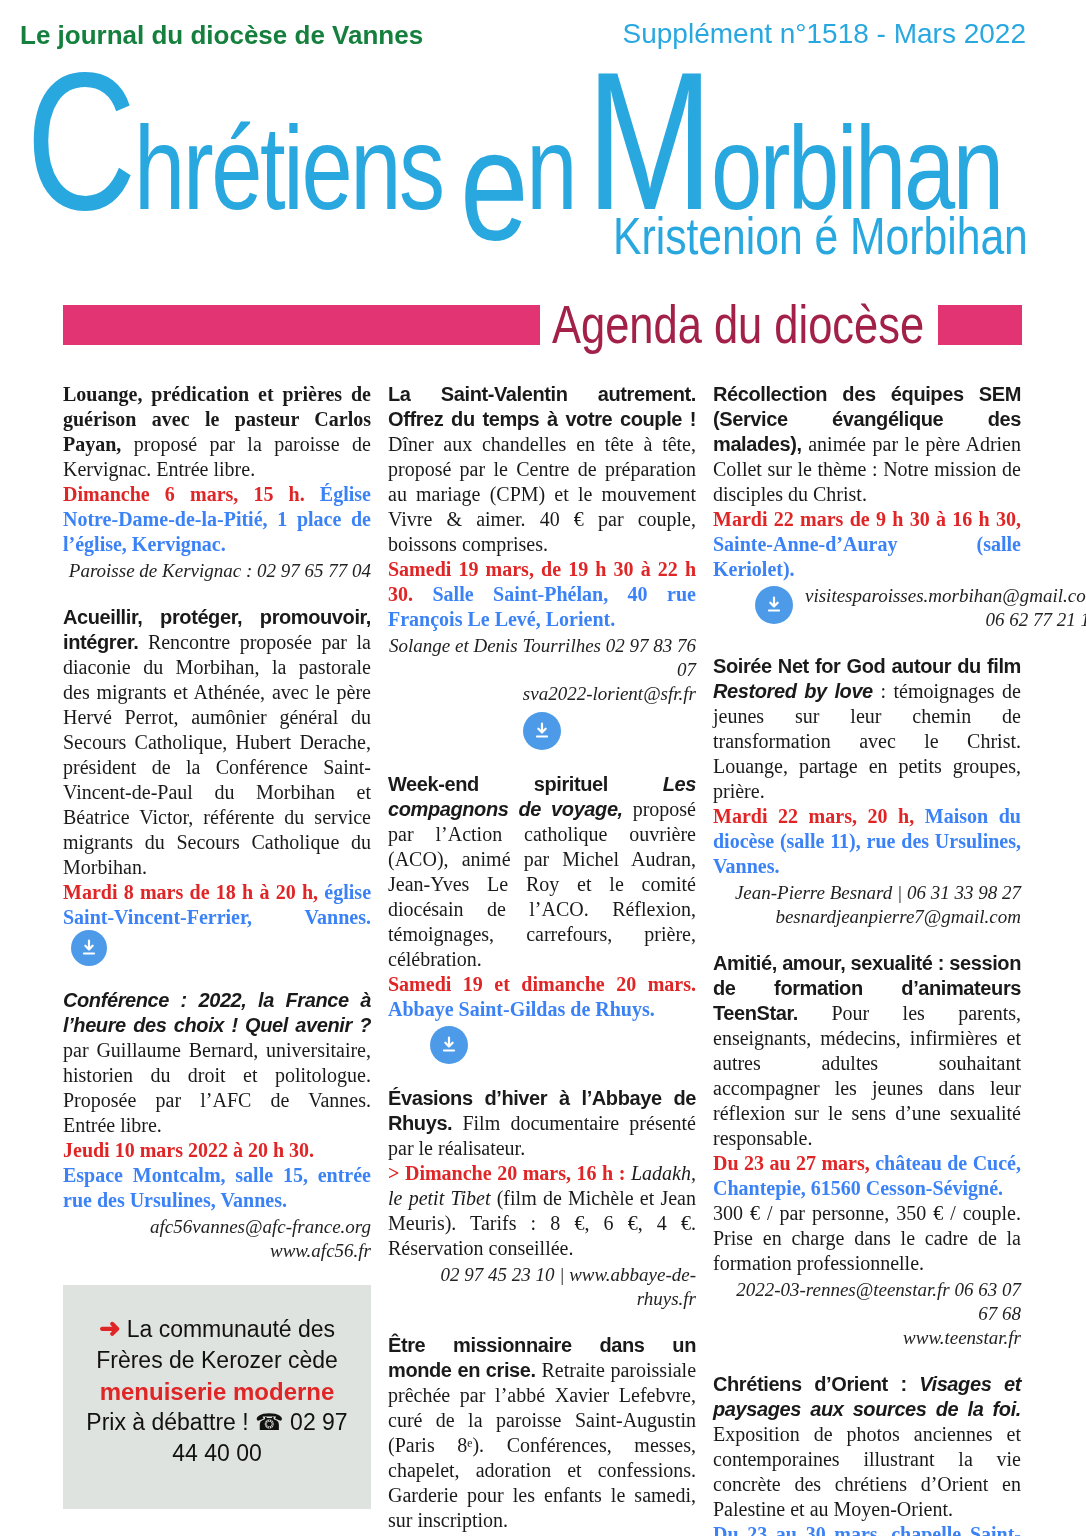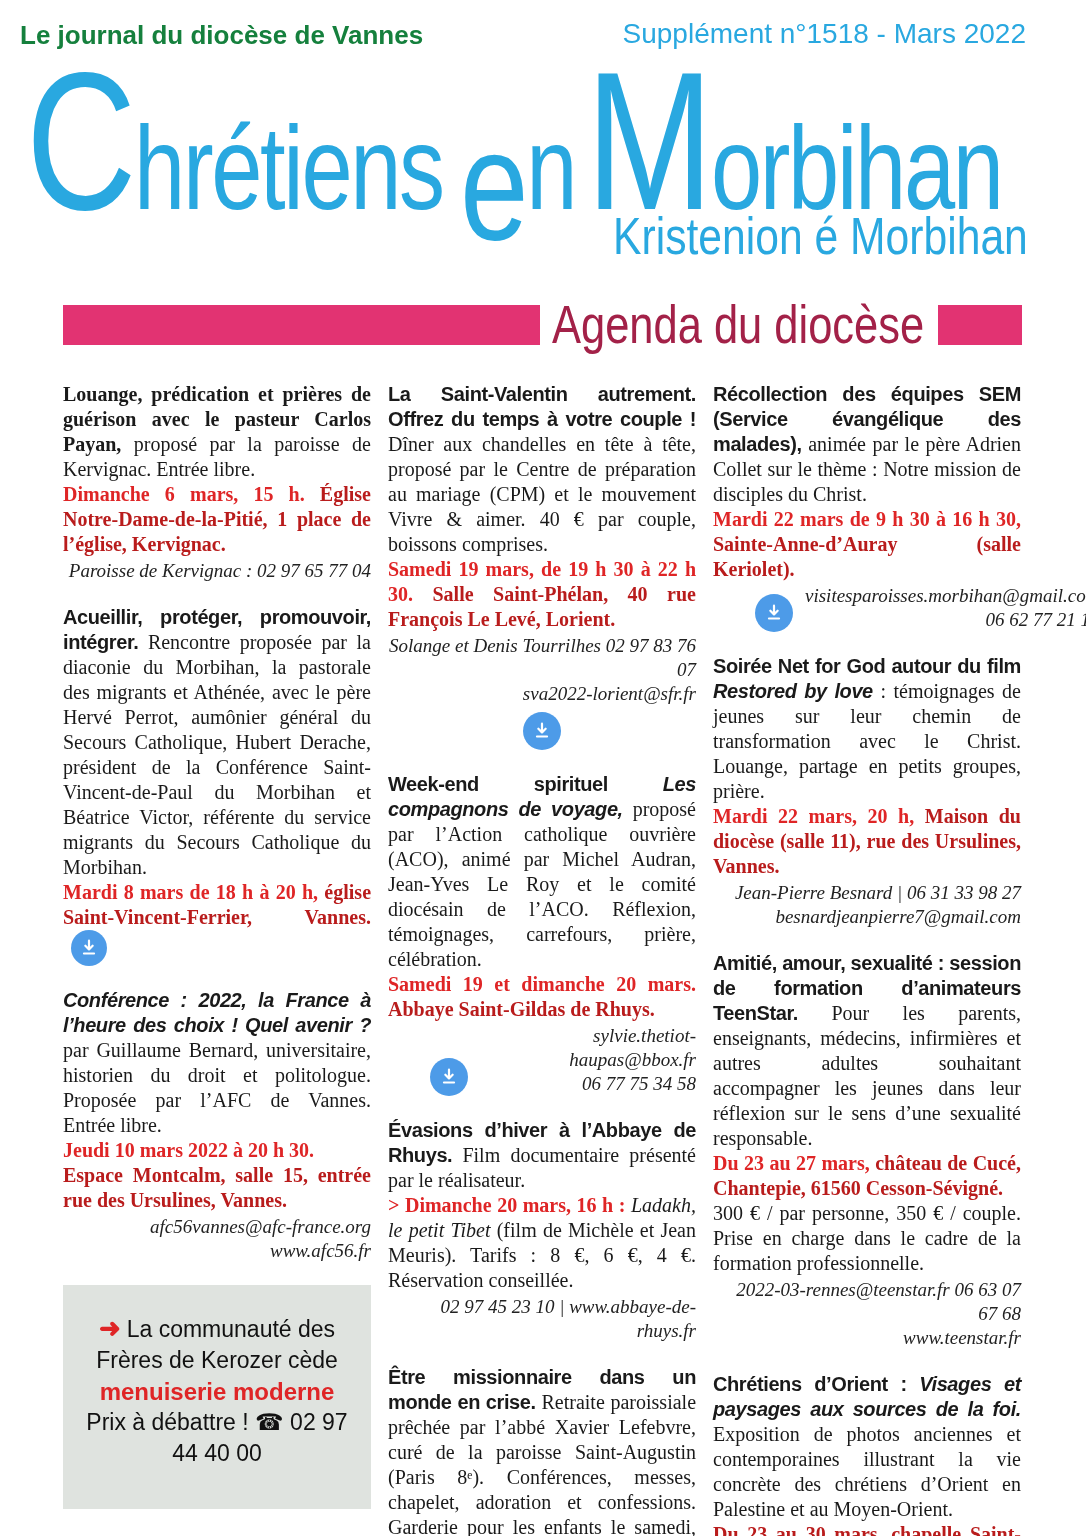--- a/index.html
+++ b/index.html
@@ -30,22 +30,22 @@
   .cols{position:absolute;left:63px;top:382px;width:962px;display:flex;gap:17px;}
   .col{width:308px;flex:0 0 308px;}
   .event{margin:0 0 22px 0;}
   .para{font-size:20px;line-height:25px;color:#1a1a1a;text-align:justify;margin:0;}
   .r-ts{font-family:"Liberation Sans",sans-serif;font-weight:bold;letter-spacing:-0.4px;font-size:20px;}
   .r-tsi{font-family:"Liberation Sans",sans-serif;font-weight:bold;font-style:italic;letter-spacing:-0.4px;font-size:20px;}
   .r-tser{font-weight:bold;}
   .r-b{}
   .r-bi{font-style:italic;}
   .r-red{font-weight:bold;color:#df2526;}
-  .r-loc{font-weight:bold;color:#b91c1c;}
-  .contact{display:flex;align-items:flex-end;margin-top:2px;}
+  .r-loc{font-weight:bold;color:#3b82f6;}
+  .contact{display:flex;align-items:flex-start;margin-top:2px;}
   .clines{flex:1;}
   .cline{font-style:italic;font-size:19px;line-height:24px;color:#222222;text-align:right;}
   .dl{width:38px;height:38px;border-radius:50%;background:#4d9be8;display:inline-flex;
       align-items:center;justify-content:center;flex:0 0 38px;cursor:pointer;}
   .dl svg{display:block;}
   .dl-inline{display:inline-flex;vertical-align:middle;margin-left:8px;width:36px;height:36px;flex:0 0 36px;}
   .icon-left{margin:2px 12px 0 42px;}
   .icon-center-row{text-align:center;margin-top:6px;}
   
   .greybox{background:#dfe3df;margin:16px 0 20px 0;padding:28px 8px 40px 8px;text-align:center;
@@ -129,24 +129,20 @@
         <p class="para"><span class="r-ts">Week-end spirituel </span><span class="r-tsi">Les compagnons de voyage,</span><span class="r-b"> proposé par l’Action catholique ouvrière (ACO), animé par Michel Audran, Jean-Yves Le Roy et le comité diocésain de l’ACO. Réflexion, témoignages, carrefours, prière, célébration.</span></p>
         <p class="para"><span class="r-red">Samedi 19 et dimanche 20 mars.</span><span class="r-loc"> Abbaye Saint-Gildas de Rhuys.</span></p>
         <div class="contact">
           <span class="dl icon-left">
             <svg width="22" height="22" viewBox="0 0 24 24" fill="none" stroke="#ffffff" stroke-width="2.4" stroke-linecap="round" stroke-linejoin="round">
               <path d="M12 4v9"></path>
               <path d="M8 9.5 12 13.5 16 9.5"></path>
               <path d="M6.5 18h11"></path>
             </svg>
           </span>
-          <div class="clines">
-            <div class="cline">sylvie.thetiot-haupas@bbox.fr</div>
-            <div class="cline">06 77 75 34 58</div>
-          </div>
         </div>
       </div>
       <div class="event">
         <p class="para"><span class="r-ts">Évasions d’hiver à l’Abbaye de Rhuys.</span><span class="r-b"> Film documentaire présenté par le réalisateur.</span></p>
         <p class="para"><span class="r-red">&gt; Dimanche 20 mars, 16 h : </span><span class="r-bi">Ladakh, le petit Tibet</span><span class="r-b"> (film de Michèle et Jean Meuris). Tarifs : 8 €, 6 €, 4 €. Réservation conseillée.</span></p>
         <div class="contact">
           <div class="clines">
             <div class="cline">02 97 45 23 10 | www.abbaye-de-rhuys.fr</div>
           </div>
         </div>

